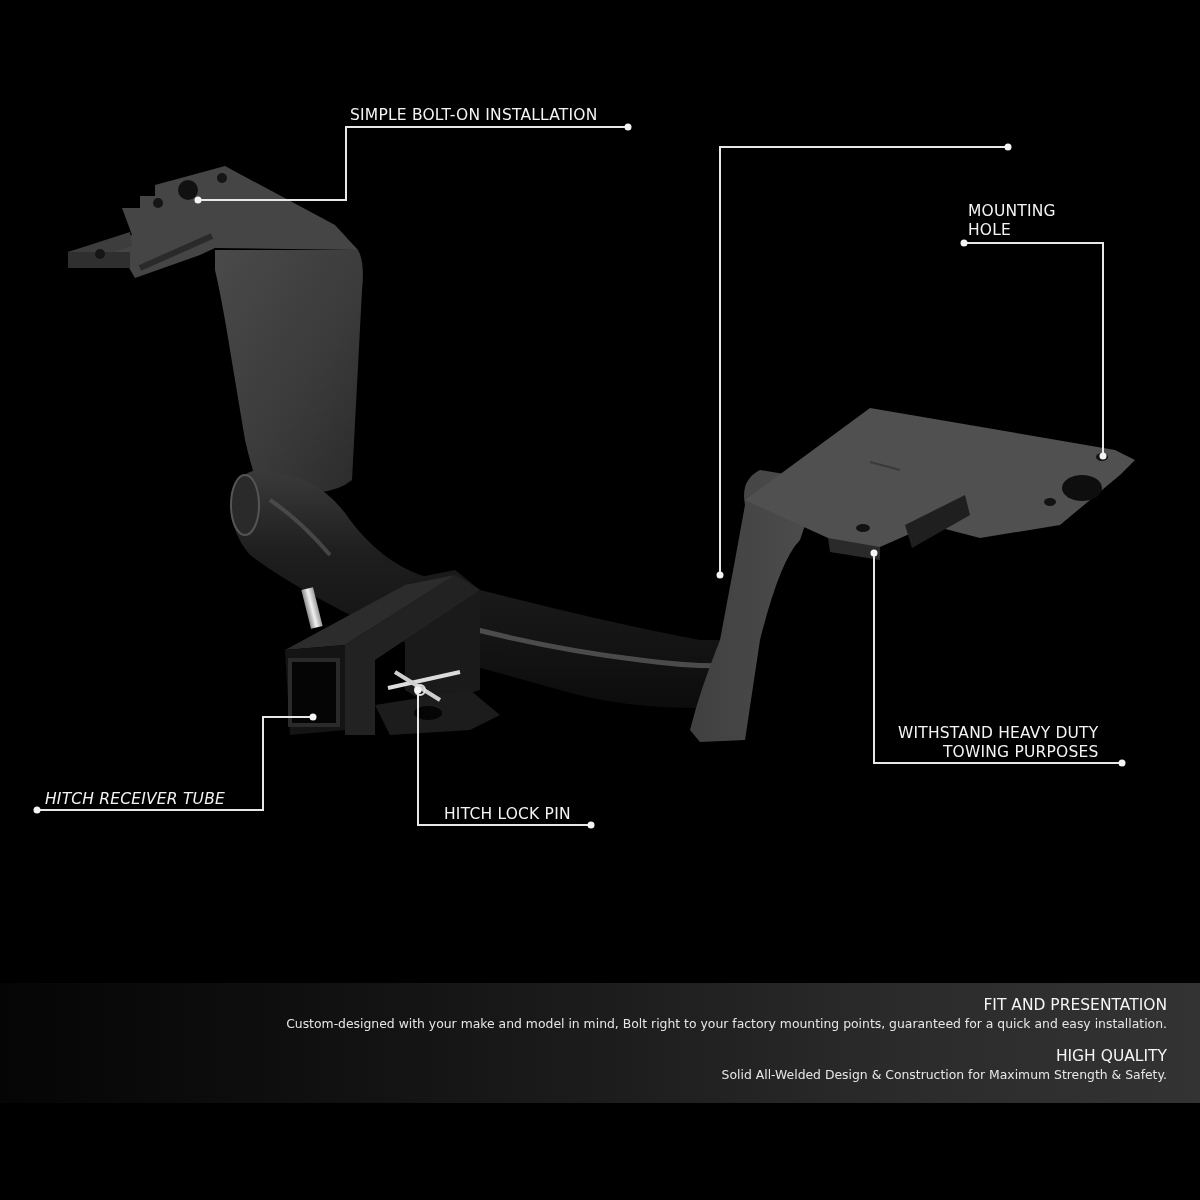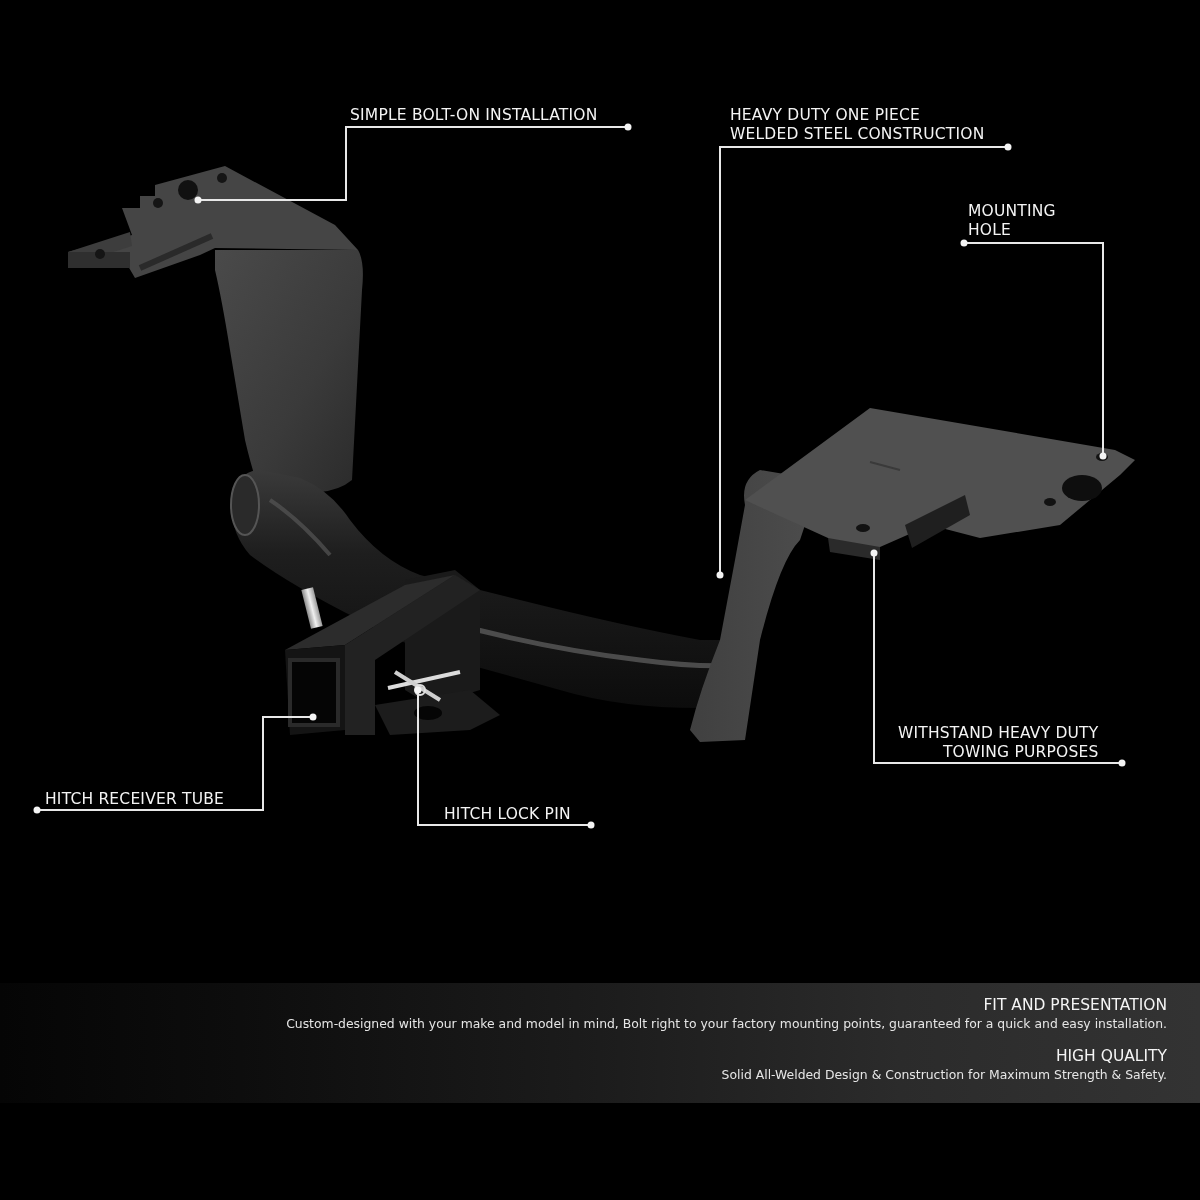--- a/index.html
+++ b/index.html
@@ -150,36 +150,32 @@
         <circle cx="313" cy="717" r="3.5"></circle>
       <circle cx="418" cy="690" r="3.5"></circle>
         <circle cx="591" cy="825" r="3.5"></circle>
     </g>
   </svg>
 
   <div class="callout" style="left:350px; top:106px;">
     <span class="line">SIMPLE BOLT-ON INSTALLATION</span>
   </div>
 
-  <div class="callout" style="left:730px; top:106px;">
-    <span class="line">HEAVY DUTY ONE PIECE</span>
-    <span class="line">WELDED STEEL CONSTRUCTION</span>
-  </div>
 
   <div class="callout" style="left:968px; top:202px;">
     <span class="line">MOUNTING</span>
     <span class="line">HOLE</span>
   </div>
 
   <div class="callout" style="left:898px; top:724px;text-align:right;">
     <span class="line">WITHSTAND HEAVY DUTY</span>
     <span class="line">TOWING PURPOSES</span>
   </div>
 
-  <div class="callout" style="left:45px; top:790px;">
+  <div class="callout" style="left:45px; top:790px;font-style:italic;">
     <span class="line">HITCH RECEIVER TUBE</span>
   </div>
 
   <div class="callout" style="left:444px; top:805px;">
     <span class="line">HITCH LOCK PIN</span>
   </div>
 
   <div class="banner">
     <div class="banner-block" style="top:63px;">
       <div class="banner-title">HIGH QUALITY</div>

